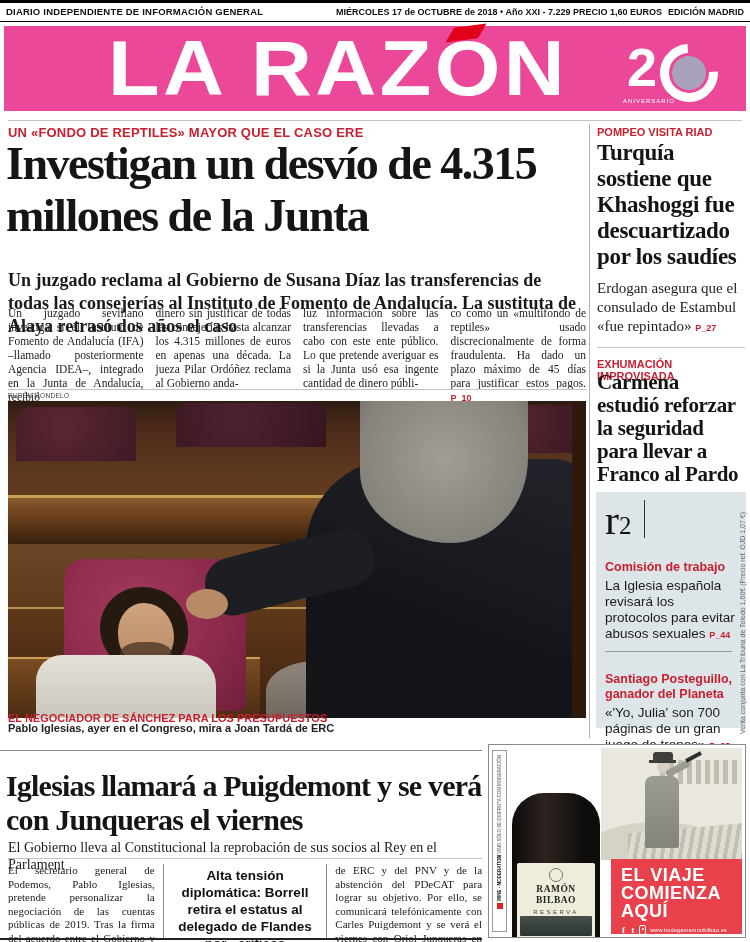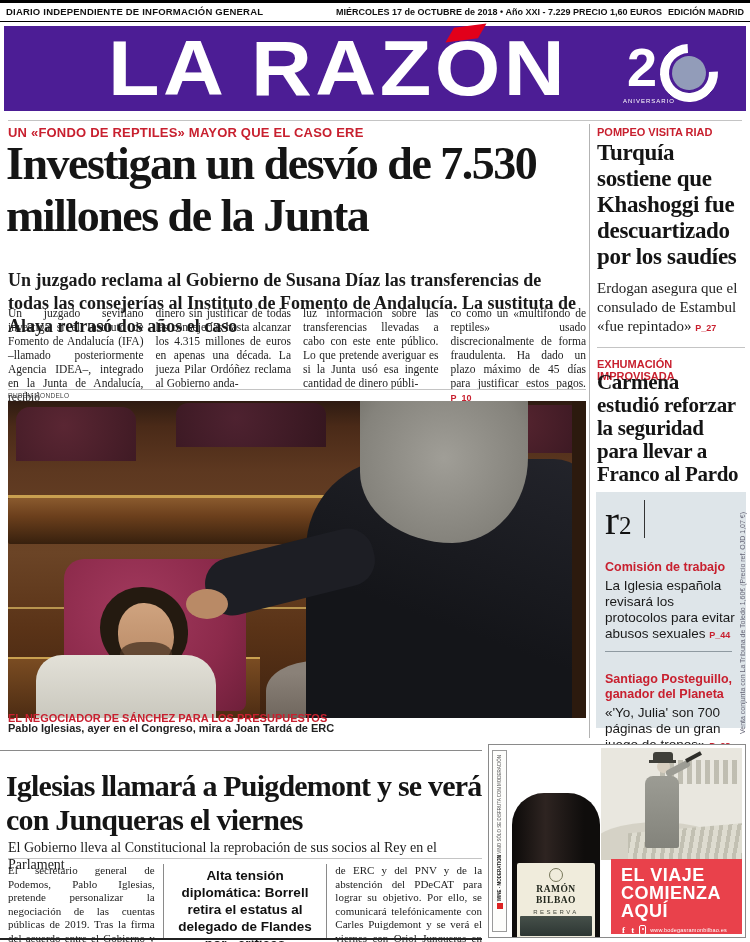--- a/index.html
+++ b/index.html
@@ -5,21 +5,21 @@
   html,body{margin:0;padding:0;background:#e8e8e8;}
   #page{position:relative;width:750px;height:942px;background:#fff;overflow:hidden;
         font-family:"Liberation Sans",sans-serif;color:#111;}
   .abs{position:absolute;}
   
   .topbar{left:0;top:0;width:750px;height:22px;border-top:3px solid #000;border-bottom:1px solid #000;
           box-sizing:border-box;display:flex;justify-content:space-between;align-items:center;padding:0 6px;}
   .topbar .tag{font:bold 9.5px/1 "Liberation Sans",sans-serif;letter-spacing:.2px;}
   .topbar .right{font:bold 9px/1 "Liberation Sans",sans-serif;display:flex;gap:6px;}
   
-  .masthead{left:4px;top:26px;width:742px;height:85px;background:#4c1d95;}
+  .masthead{left:4px;top:26px;width:742px;height:85px;background:#ec4899;}
   .mast-title{position:absolute;left:104px;top:2px;display:flex;color:#fff;
               font:bold 74px/80px "Liberation Sans",sans-serif;letter-spacing:3px;
               transform:scale(1.14,1.06);transform-origin:left center;}
   .o-wrap{position:relative;}
   .o-accent{position:absolute;top:0px;left:14px;width:26px;height:14px;background:#e2001a;
             transform:skewX(-35deg) rotate(-9deg);}
   .anniv{position:absolute;right:28px;top:10px;display:flex;color:#fff;}
   .anniv-2{font:bold 54px/62px "Liberation Sans",sans-serif;position:relative;}
   .anniv-label{position:absolute;left:-4px;bottom:-2px;font:6px/1 "Liberation Sans",sans-serif;letter-spacing:1px;}
   .anniv-ring{width:40px;height:40px;border:9px solid #fff;border-top-color:transparent;border-radius:50%;
@@ -144,21 +144,21 @@
       <span class="anniv-ring">
           <span class="anniv-globe"></span>
         </span>
     </div>
   </div>
 
   <div class="abs hline" style="left:8px;right:8px;top:120px;"></div>
   <div class="abs vdivider"></div>
 
   <div class="abs kicker lead-kicker">UN «FONDO DE REPTILES» MAYOR QUE EL CASO ERE</div>
-  <div class="abs lead-headline">Investigan un desvío de 7.530 millones de la Junta</div>
+  <div class="abs lead-headline">Investigan un desvío de 4.315 millones de la Junta</div>
   <div class="abs lead-subhead">Un juzgado reclama al Gobierno de Susana Díaz las transferencias de todas las consejerías al Instituto de Fomento de Andalucía. La sustituta de Alaya retrasó dos años el caso</div>
   <div class="abs lead-body">
     <div class="bcol">Un juzgado sevillano investiga si el Instituto de Fomento de Andalucía (IFA) –llamado posteriormente Agencia IDEA–, integrado en la Junta de Andalucía, recibió</div>
     <div class="bcol">dinero sin justificar de todas las consejerías hasta alcanzar los 4.315 millones de euros en apenas una década. La jueza Pilar Ordóñez reclama al Gobierno anda-</div>
     <div class="bcol">luz información sobre las transferencias llevadas a cabo con este ente público. Lo que pretende averiguar es si la Junta usó esa ingente cantidad de dinero públi-</div>
     <div class="bcol">
       <span>co como un «multifondo de reptiles» usado discrecionalmente de forma fraudulenta. Ha dado un plazo máximo de 45 días para justificar estos pagos.</span>
       <span class="pref">P_10</span>
     </div>
   </div>

